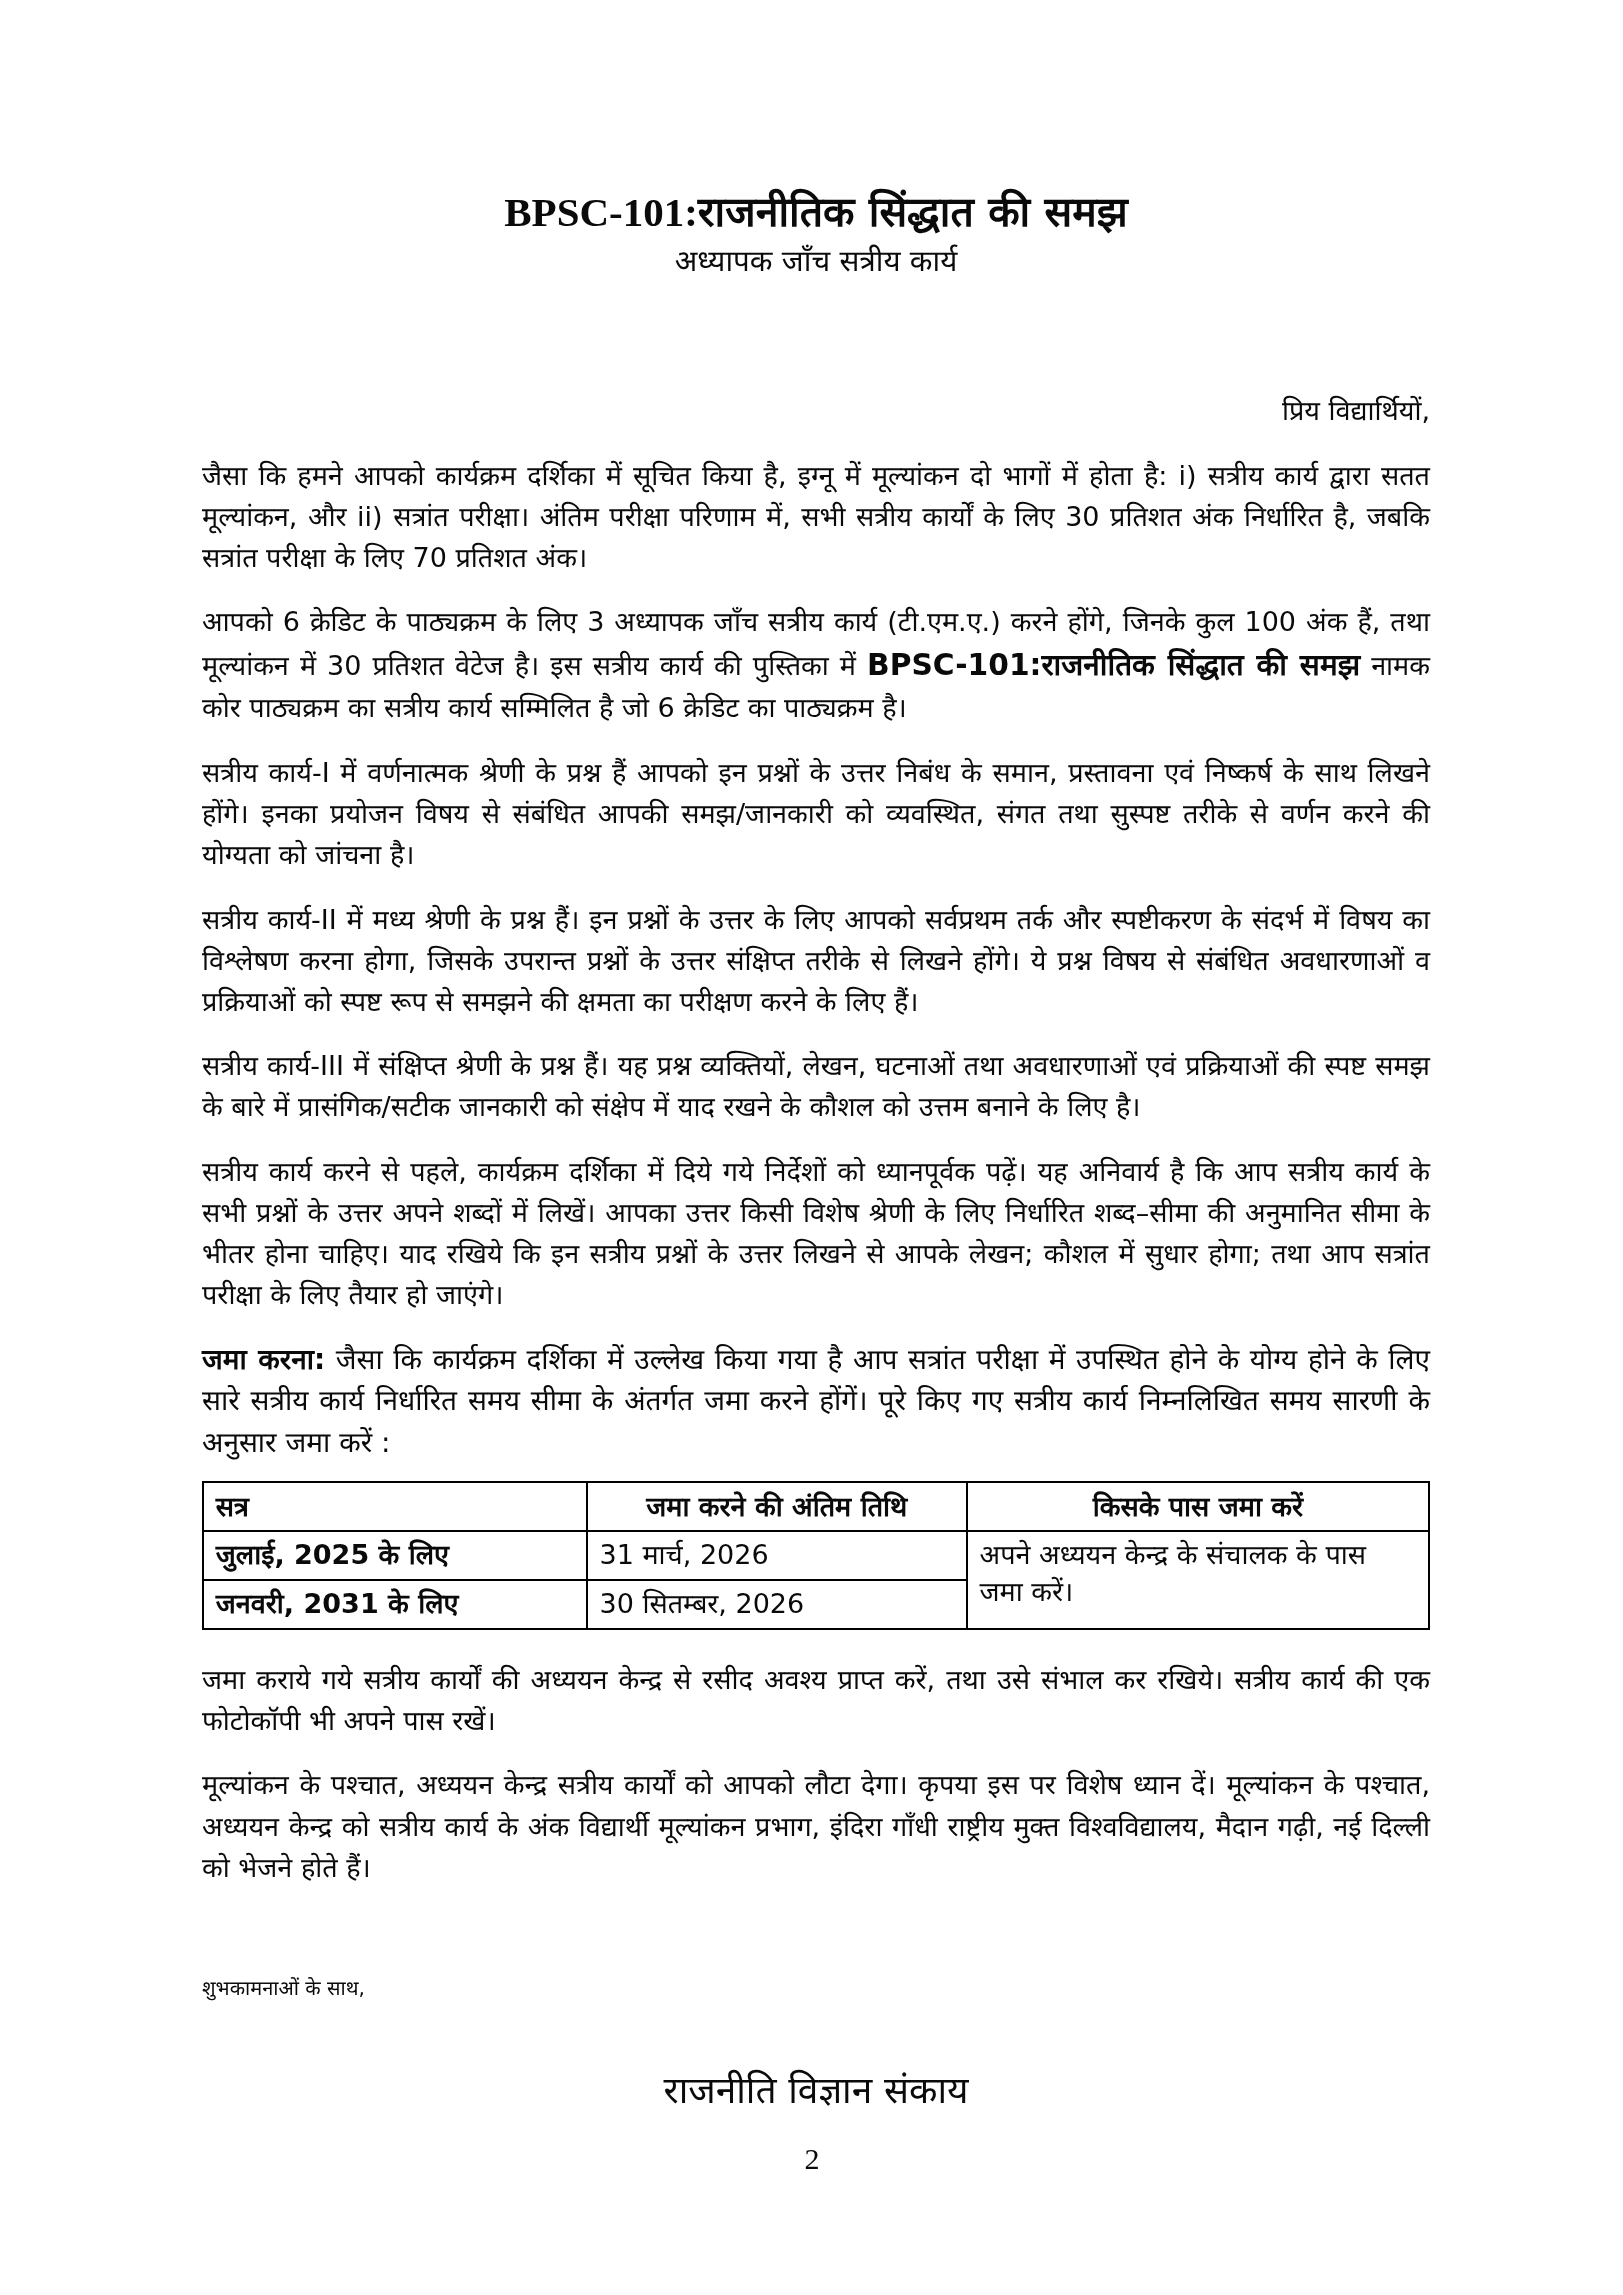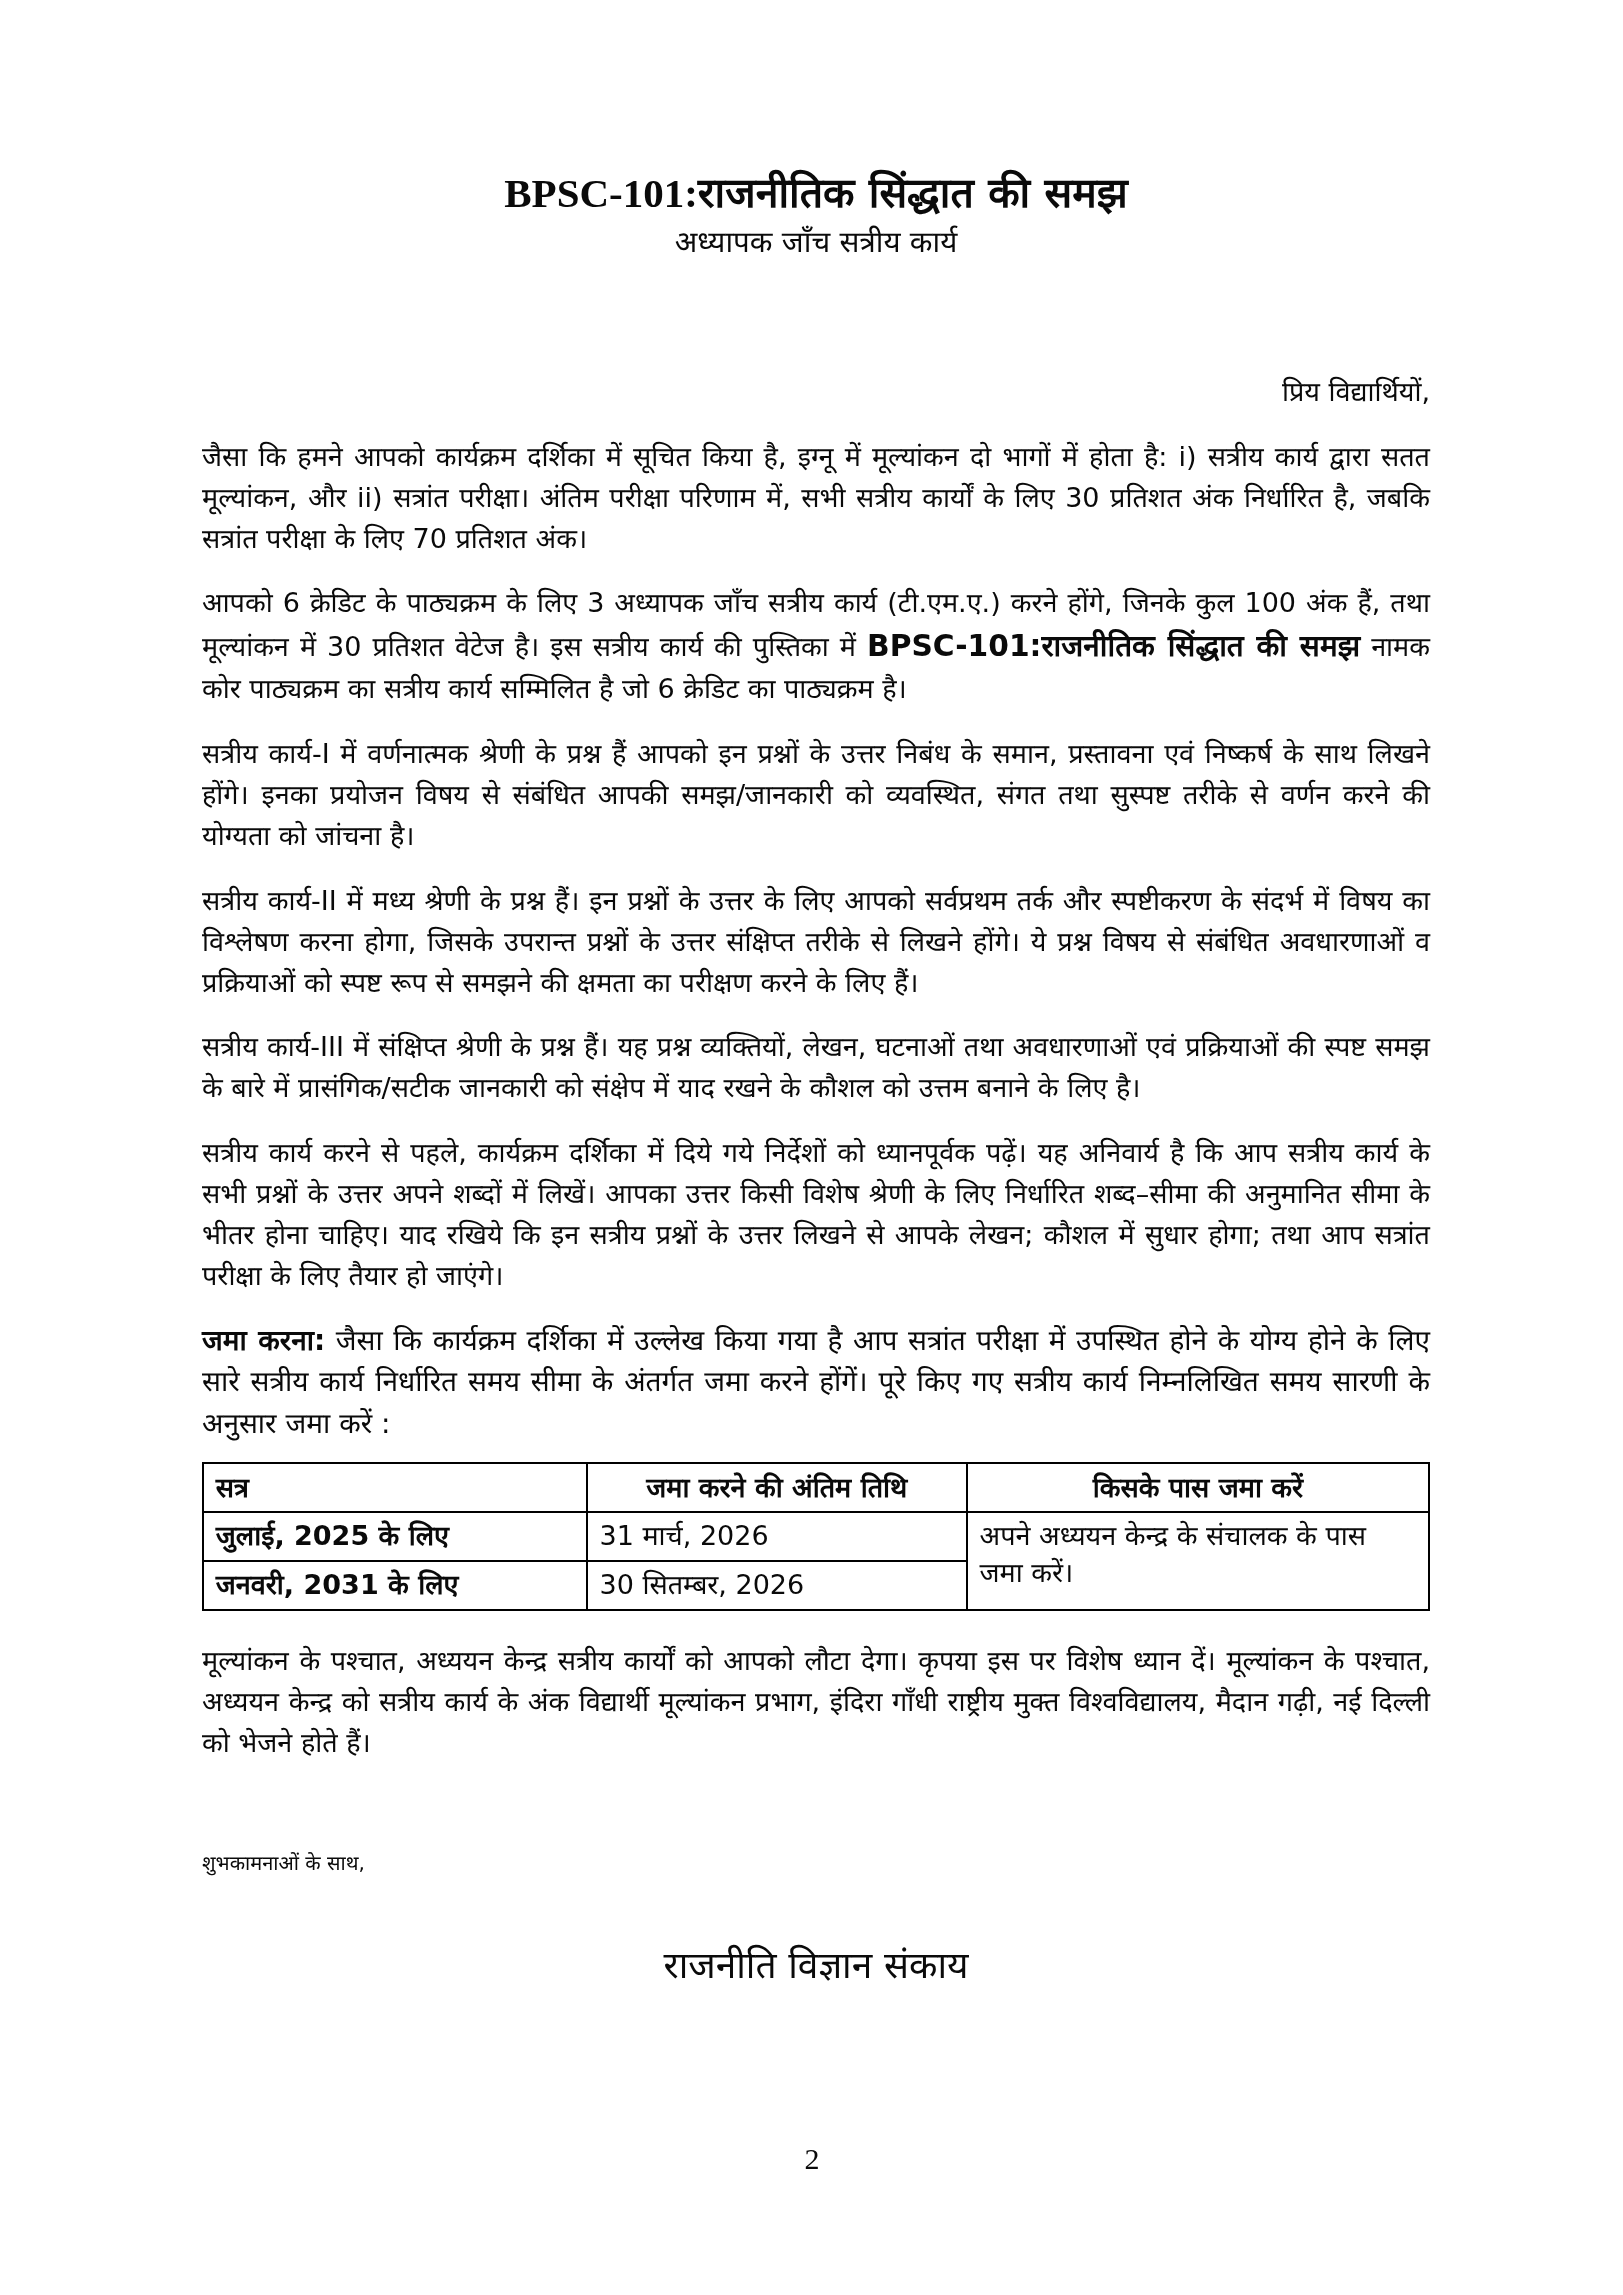--- a/index.html
+++ b/index.html
@@ -12,21 +12,21 @@
     width: 1624px;
     height: 2295px;
     background: #ffffff;
     color: #0a0a0a;
     font-family: "DejaVu Sans", sans-serif;
     overflow: hidden;
   }
   .content {
     position: absolute;
     left: 202px;
-    top: 169px;
+    top: 188px;
     width: 1228px;
   }
   .doc-title {
     text-align: center;
     font-size: 41px;
     font-weight: 700;
     line-height: 1.18;
     white-space: nowrap;
   }
   .title-code {
@@ -144,20 +144,21 @@
             <td class="deadline-cell">31 मार्च, 2026</td>
             <td class="submit-to-cell" rowspan="2">अपने अध्ययन केन्द्र के संचालक के पास जमा करें।</td>
           </tr>
           <tr>
             <td class="session-cell">जनवरी, 2031 के लिए</td>
             <td class="deadline-cell">30 सितम्बर, 2026</td>
           </tr>
         </tbody>
       </table>
 
+      <p>जमा कराये गये सत्रीय कार्यों की अध्ययन केन्द्र से रसीद अवश्य प्राप्त करें, तथा उसे संभाल कर रखिये। सत्रीय कार्य की एक फोटोकॉपी भी अपने पास रखें।</p>
 
       <p>मूल्यांकन के पश्चात, अध्ययन केन्द्र सत्रीय कार्यों को आपको लौटा देगा। कृपया इस पर विशेष ध्यान दें। मूल्यांकन के पश्चात, अध्ययन केन्द्र को सत्रीय कार्य के अंक विद्यार्थी मूल्यांकन प्रभाग, इंदिरा गाँधी राष्ट्रीय मुक्त विश्वविद्यालय, मैदान गढ़ी, नई दिल्ली को भेजने होते हैं।</p>
 
       <div class="closing">
         <p class="regards">शुभकामनाओं के साथ,</p>
         <p class="signature">राजनीति विज्ञान संकाय</p>
       </div>
     </div>
 
   </div>

